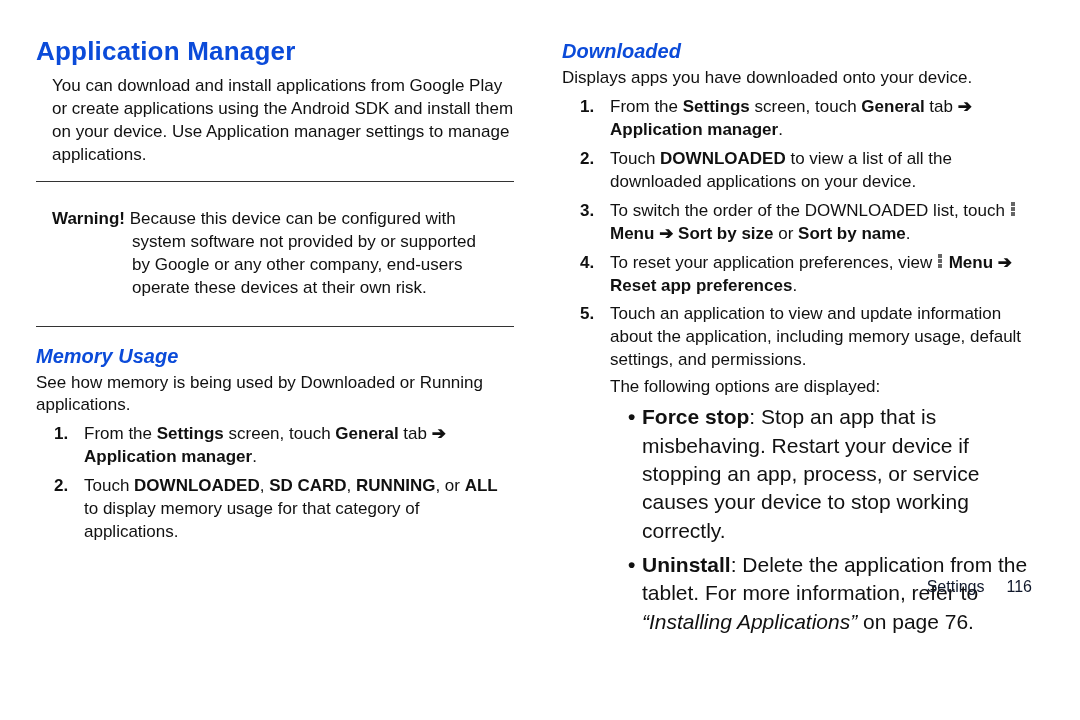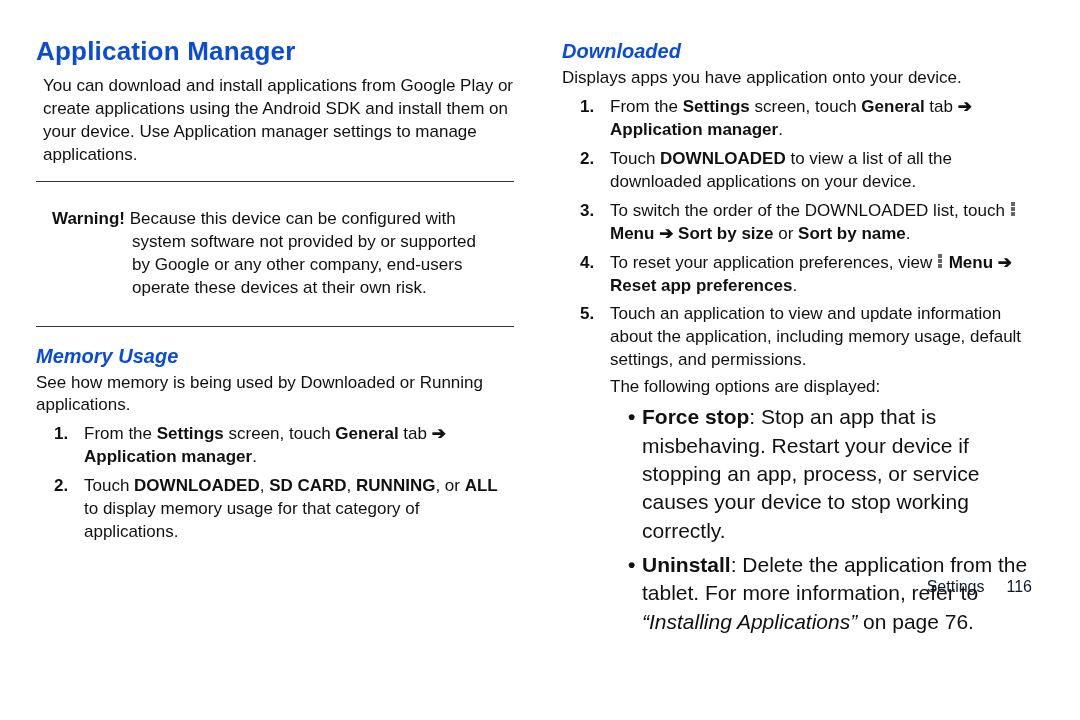--- a/index.html
+++ b/index.html
@@ -40,21 +40,21 @@
     font-weight: 800;
     font-size: 20px;
     margin: 18px 0 2px 0;
   }
   p {
     font-size: 17px;
     line-height: 1.35;
     margin: 4px 0 4px 0;
   }
   .indent {
-    margin-left: 7px;
+    margin-left: 16px;
   }
   .warn-block {
     border-top: 1.5px solid #333;
     border-bottom: 1.5px solid #333;
     padding: 10px 0 10px 0;
     margin: 14px 0 6px 0;
   }
   .warn-block p {
     margin: 16px;
   }
@@ -151,21 +151,21 @@
           <span>From the </span><b>Settings</b><span> screen, touch </span><b>General</b><span> tab </span><span class="arrow">➔</span><b> Application manager</b><span>.</span>
         </li>
         <li>
           <span>Touch </span><b>DOWNLOADED</b><span>, </span><b>SD CARD</b><span>, </span><b>RUNNING</b><span>, or </span><b>ALL</b><span> to display memory usage for that category of applications.</span>
         </li>
       </ol>
     </div>
 
     <div class="col">
       <h2 style="margin-top:8px">Downloaded</h2>
-      <p>Displays apps you have application onto your device.</p>
+      <p>Displays apps you have downloaded onto your device.</p>
 
       <ol class="steps">
         <li>
           <span>From the </span><b>Settings</b><span> screen, touch </span><b>General</b><span> tab </span><span class="arrow">➔</span><b> Application manager</b><span>.</span>
         </li>
         <li>
           <span>Touch </span><b>DOWNLOADED</b><span> to view a list of all the downloaded applications on your device.</span>
         </li>
         <li>
           <span>To switch the order of the DOWNLOADED list, touch </span><span class="menu-dots"><span></span><span></span><span></span></span> <b>Menu</b> <b class="arrow">➔</b> <b>Sort by size</b><span> or </span><b>Sort by name</b><span>.</span>

